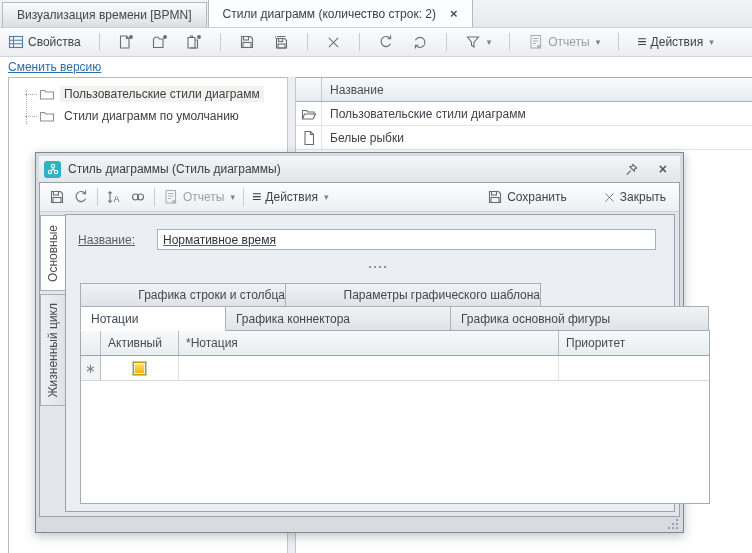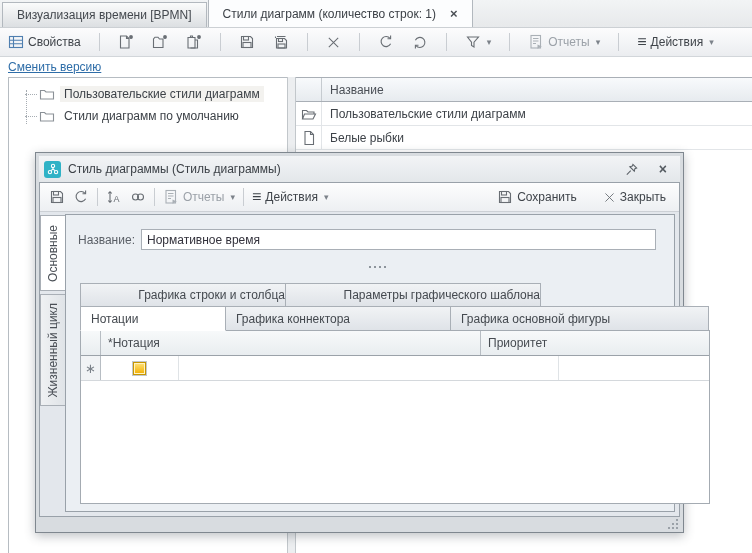--- a/index.html
+++ b/index.html
@@ -53,32 +53,32 @@
   .dialog { position:absolute; left:35px; top:152px; width:649px; height:381px; background:#d8dce0; border:1px solid #7f878f; box-shadow:0 3px 10px rgba(40,50,60,.3); padding:3px; }
   .dlg-title { height:26px; display:flex; align-items:center; gap:7px; padding:0 5px; background:linear-gradient(#f2f4f6,#e3e7ea); color:#3c4147; }
   .app-ic { width:17px; height:17px; border-radius:3px; background:#2fb2c6; display:flex; align-items:center; justify-content:center; flex:none; }
   .app-ic svg { stroke:#fff; stroke-width:1.2; }
   .dlg-title-right { margin-left:auto; display:flex; align-items:center; gap:20px; padding-right:8px; color:#5a6066; }
   .dlg-title-right .ic { cursor:pointer; color:#5a6066; }
   .dlg-x { font-size:14px; font-weight:bold; cursor:pointer; color:#555b61; }
 
   .dlg-inner { height:calc(100% - 38px); border:1px solid #99a1a9; background:#fff; display:flex; flex-direction:column; }
   .dlg-toolbar { height:29px; flex:none; display:flex; align-items:center; gap:2px; padding:0 6px; background:linear-gradient(#fdfdfe,#edeff2); border-bottom:1px solid #ccd0d5; }
-  .dlg-tb-right { margin-left:auto; display:flex; align-items:center; gap:20px; padding-right:4px; }
+  .dlg-tb-right { margin-left:auto; display:flex; align-items:center; gap:30px; padding-right:4px; }
 
   .dlg-body { flex:1; display:flex; background:#e3e7ec; min-height:0; }
   .side-tabs { width:25px; flex:none; padding-top:3px; display:flex; flex-direction:column; gap:3px; }
   .vtab { width:25px; display:flex; align-items:center; justify-content:center; border:1px solid #a9afb6; border-right:none; background:linear-gradient(90deg,#eff1f3,#dfe3e7); color:#4a4f56; cursor:pointer; }
   .vtab span { writing-mode:vertical-rl; transform:rotate(180deg); white-space:nowrap; }
   .vtab.active { background:#fff; position:relative; margin-right:-1px; z-index:2; }
   .vtab.t1 { height:76px; }
   .vtab.t2 { height:112px; }
 
   .dlg-content { flex:1; border:1px solid #99a1a9; background:#ebeff3; margin:2px 4px 4px 0; display:flex; flex-direction:column; min-width:0; position:relative; }
-  .name-row { display:flex; align-items:center; gap:6px; margin:14px 18px 0 12px; color:#5a5f66; }
+  .name-row { display:flex; align-items:center; gap:22px; margin:14px 18px 0 12px; color:#5a5f66;text-decoration:underline; }
   .name-row input { flex:1; height:21px; border:1px solid #a9afb6; padding:0 5px; font:12px "Liberation Sans",sans-serif; color:#33323c; background:#fff; }
   .expander { height:33px; display:flex; align-items:center; justify-content:center; cursor:pointer; }
   .dots { width:2px; height:2px; background:#8d949b; box-shadow:5px 0 #8d949b, 10px 0 #8d949b, 15px 0 #8d949b; }
 
   .tabs-wrap { margin-left:14px; width:630px; }
   .trow1, .trow2 { display:flex; }
   .htab { display:flex; align-items:center; padding-left:10px; border:1px solid #a9afb6; margin-right:-1px; background:linear-gradient(#f1f3f5,#dfe3e8); color:#44494f; cursor:pointer; white-space:nowrap; overflow:hidden; }
   .trow1 .htab { height:24px;justify-content:flex-end; }
   .trow2 .htab { height:25px; margin-top:-1px; }
   .htab.active { background:#fff; z-index:2; position:relative; border-bottom-color:#fff; }
@@ -184,21 +184,21 @@
         <path d="M8 6.4v1.6M8 8l-2.3 1.8M8 8l2.3 1.8"></path>
       </symbol>
   </defs>
 </svg>
 
 <div class="tabbar">
   <div class="tab inactive">
     <span>Визуализация времени [BPMN]</span>
   </div>
   <div class="tab active">
-    <span>Стили диаграмм (количество строк: 1)</span>
+    <span>Стили диаграмм (количество строк: 2)</span>
     <span class="tab-close">×</span>
   </div>
 </div>
 
 <div class="toolbar">
   <button class="tbtn">
     <span class="ic" style="color:#4f7fb0">
         <svg width="16" height="16">
           <use href="#i-props"></use>
         </svg>
@@ -470,20 +470,21 @@
               </div>
             <div class="htab" style="width:259px">
                 <span>Графика основной фигуры</span>
               </div>
           </div>
         </div>
 
         <div class="grid">
           <div class="g-head">
             <div class="gc c-ind"></div>
+            <div class="gc c-act">Активный</div>
             <div class="gc c-not">*Нотация</div>
             <div class="gc c-pri">Приоритет</div>
           </div>
           <div class="g-row">
             <div class="gc c-ind">∗</div>
             <div class="gc c-act">
                 <span class="checkbox-ind"></span>
               </div>
             <div class="gc c-not"></div>
             <div class="gc c-pri"></div>

